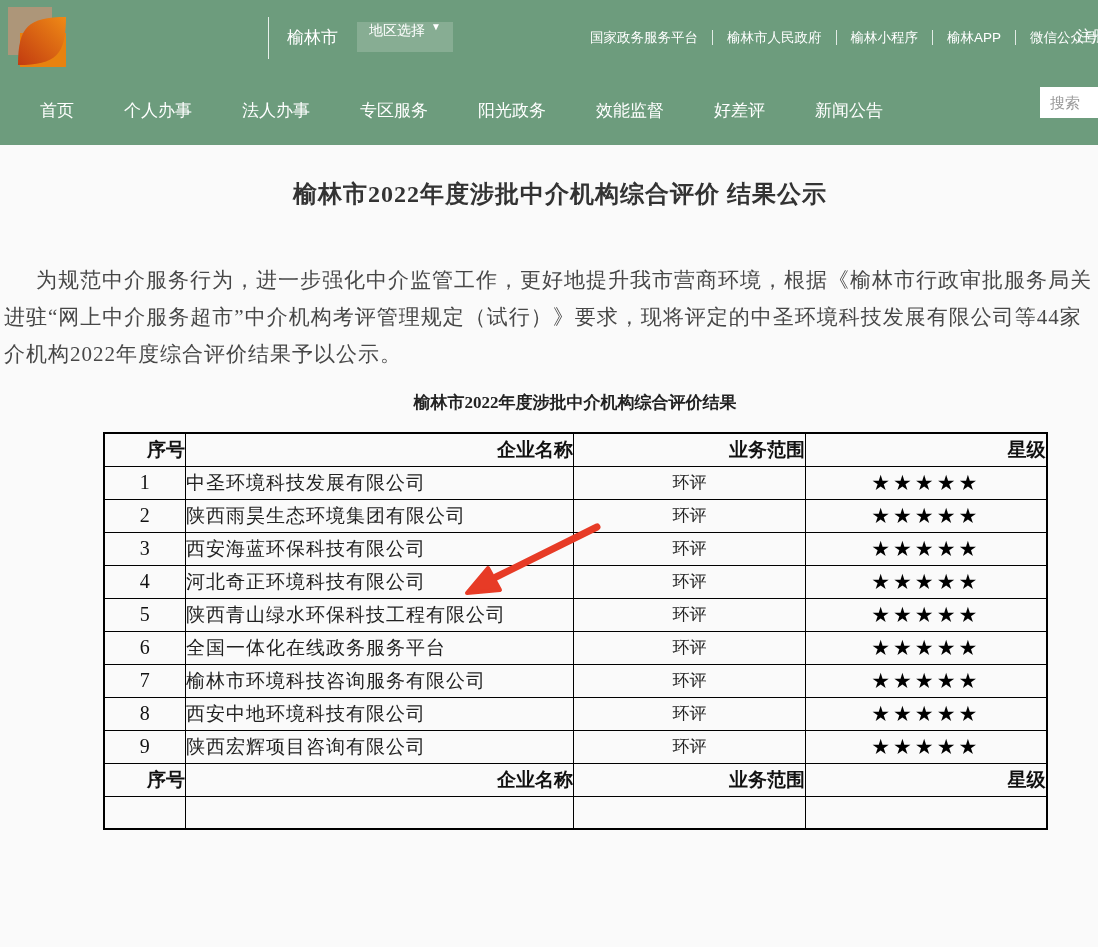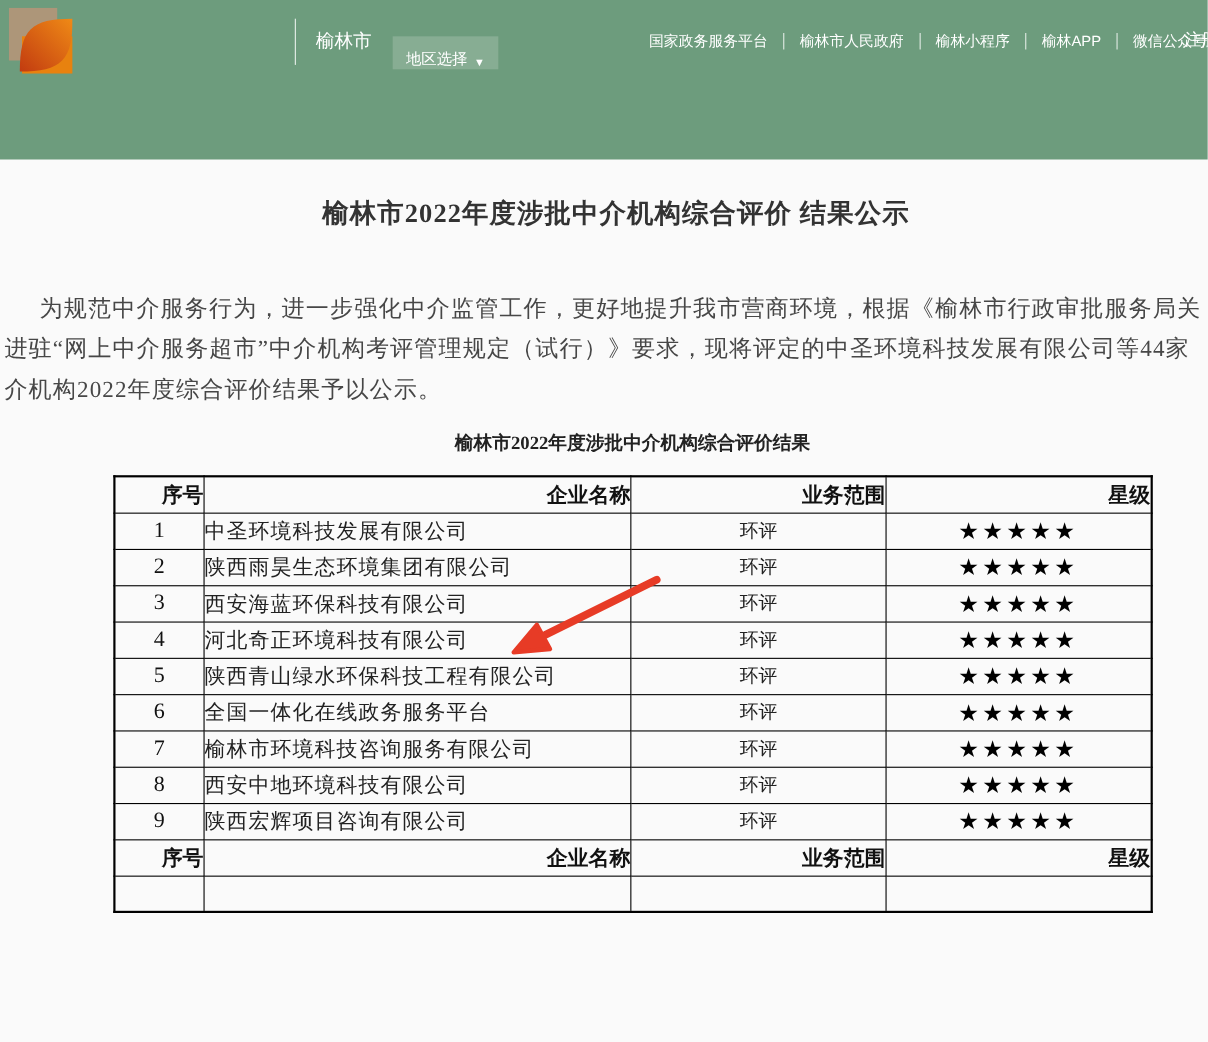--- a/index.html
+++ b/index.html
@@ -14,22 +14,22 @@
     font-family:"Liberation Sans","DejaVu Sans",sans-serif;}
   
   .site-header{position:relative;width:100%;height:145px;background:var(--green);color:#fff;}
   .topband{position:relative;height:75px;}
   .logo{position:absolute;left:8px;top:7px;width:58px;height:60px;}
   .brand-text{position:absolute;left:76px;top:10px;}
   .brand-tagline{font-size:13px;letter-spacing:1px;color:#fff;}
   .brand-name{font-size:27px;letter-spacing:2px;color:#fff;margin-top:3px;font-weight:400;}
   .v-divider{position:absolute;left:268px;top:17px;width:1px;height:42px;background:rgba(255,255,255,.85);}
   .city{position:absolute;left:287px;top:26px;font-size:17px;}
-  .region-btn{position:absolute;left:357px;top:33px;height:30px;padding:0 12px;background:var(--btn-green);
-    border:none;color:#fff;font-size:14px;display:flex;align-items:flex-end;gap:6px;cursor:pointer;}
+  .region-btn{position:absolute;left:357px;top:22px;height:30px;padding:0 12px;background:var(--btn-green);
+    border:none;color:#fff;font-size:14px;display:flex;align-items:flex-start;gap:6px;cursor:pointer;}
   .caret{font-size:10px;line-height:1;}
   .top-links{position:absolute;left:576px;top:0;height:75px;display:flex;align-items:center;font-size:13.5px;}
   .top-links .lnk{padding:0 14px;white-space:nowrap;cursor:pointer;}
   .top-links .sep{width:1px;height:15px;background:rgba(255,255,255,.8);}
   .register{position:absolute;left:1077px;top:27px;font-size:15px;white-space:nowrap;cursor:pointer;}
   
   .navband{position:relative;height:70px;display:flex;align-items:center;gap:50px;padding-left:40px;}
   .nav-item{font-size:17px;color:#fff;white-space:nowrap;cursor:pointer;}
   .search-input{position:absolute;left:1040px;top:12px;width:95px;height:31px;border:none;background:#fff;
     font-size:15px;padding:0 10px;color:#333;outline:none;}
@@ -84,20 +84,31 @@
         <span class="lnk">榆林市人民政府</span>
         <span class="sep"></span>
         <span class="lnk">榆林小程序</span>
         <span class="sep"></span>
         <span class="lnk">榆林APP</span>
         <span class="sep"></span>
         <span class="lnk">微信公众号</span>
       </nav>
     <div class="register">注册</div>
   </div>
+  <div class="navband">
+    <div class="nav-item">首页</div>
+      <div class="nav-item">个人办事</div>
+      <div class="nav-item">法人办事</div>
+      <div class="nav-item">专区服务</div>
+      <div class="nav-item">阳光政务</div>
+      <div class="nav-item">效能监督</div>
+      <div class="nav-item">好差评</div>
+      <div class="nav-item">新闻公告</div>
+      <input class="search-input" type="text" placeholder="搜索" style="">
+  </div>
 </header>
 
 <main class="content">
   <h1 class="doc-title">榆林市2022年度涉批中介机构综合评价 结果公示</h1>
   <div class="paragraph">
       <div class="pline first">为规范中介服务行为，进一步强化中介监管工作，更好地提升我市营商环境，根据《榆林市行政审批服务局关</div>
       <div class="pline">进驻“网上中介服务超市”中介机构考评管理规定（试行）》要求，现将评定的中圣环境科技发展有限公司等44家</div>
       <div class="pline">介机构2022年度综合评价结果予以公示。</div>
     </div>
   <div class="table-caption">榆林市2022年度涉批中介机构综合评价结果</div>

